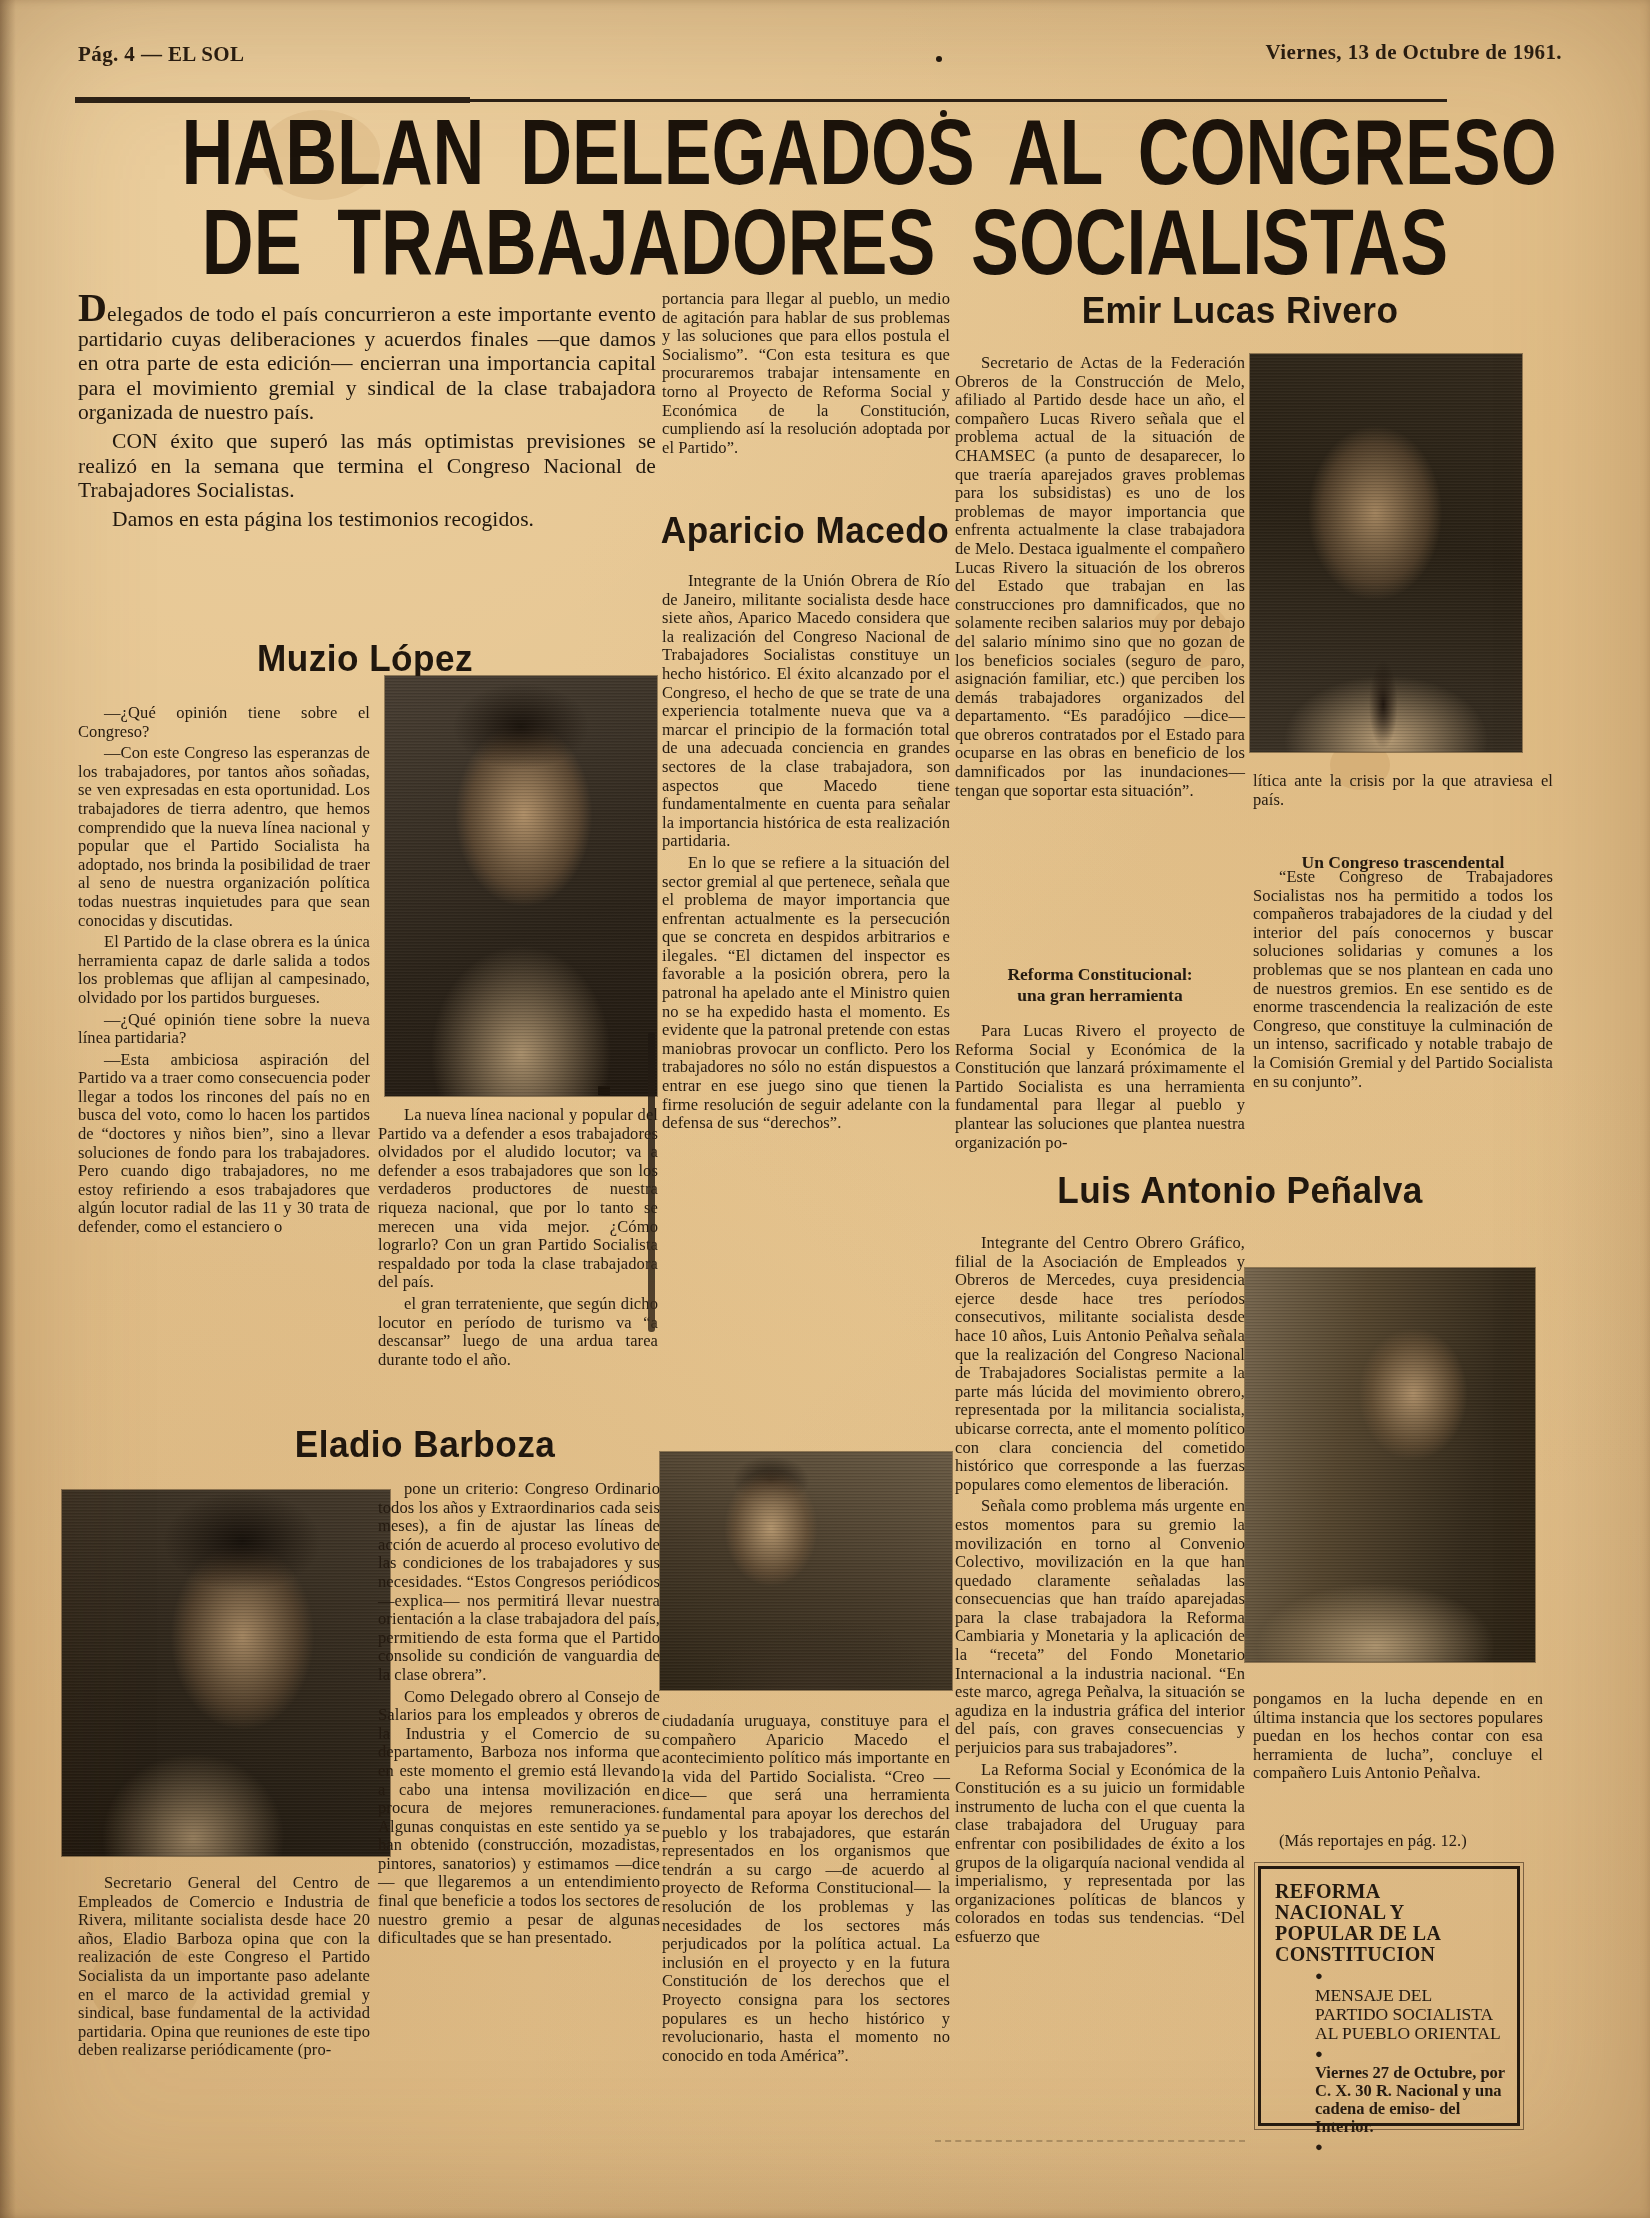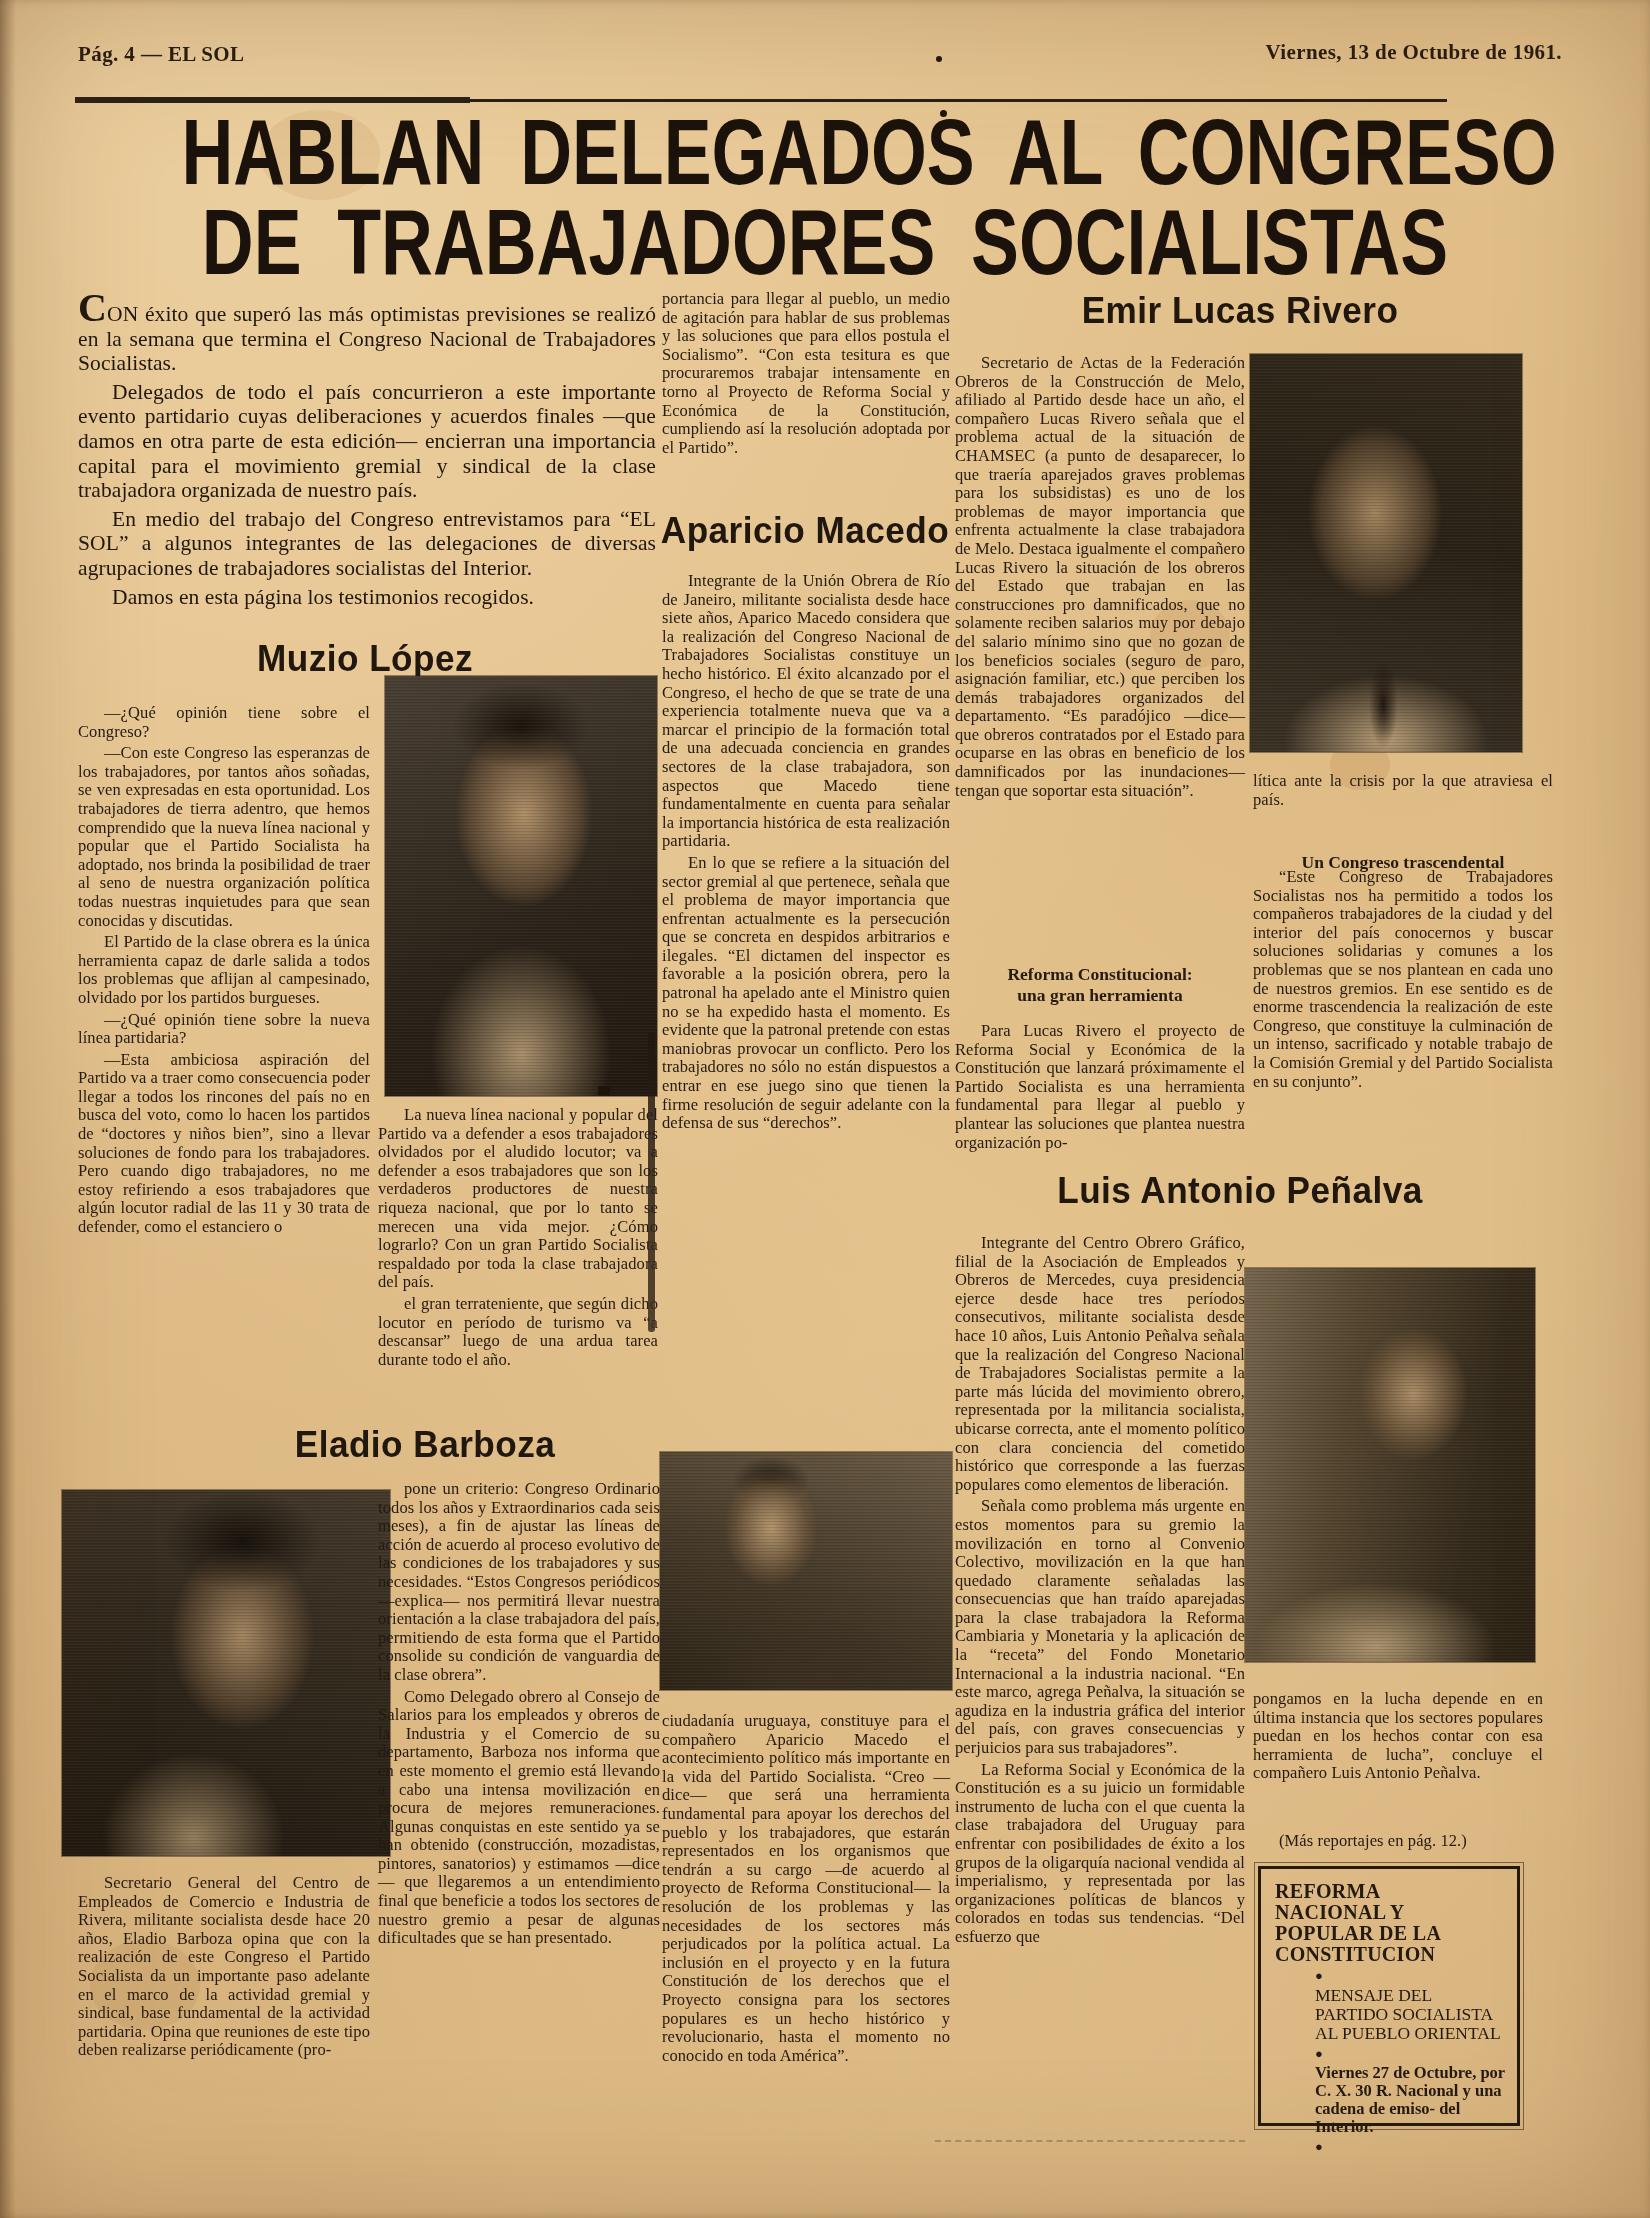--- a/index.html
+++ b/index.html
@@ -100,23 +100,22 @@
 
   <div class="masthead" style="left:78px;top:42px;">Pág. 4 — EL SOL</div>
   <div class="masthead" style="right:88px;top:40px;">Viernes, 13 de Octubre de 1961.</div>
   <div class="rule" style="left:75px;top:99px;width:1372px;height:3px;"></div>
   <div class="rule" style="left:75px;top:97px;width:395px;height:6px;"></div>
 
   <div class="headline" style="top:106px;">HABLAN DELEGADOS AL CONGRESO</div>
   <div class="headline" style="top:196px;">DE TRABAJADORES SOCIALISTAS</div>
 
   <div class="bodytext intro" style="left:78px;top:292px;width:578px;">
+    <p>Delegados de todo el país concurrieron a este importante evento partidario cuyas deliberaciones y acuerdos finales —que damos en otra parte de esta edición— encierran una importancia capital para el movimiento gremial y sindical de la clase trabajadora organizada de nuestro país.</p>
     <p>CON éxito que superó las más optimistas previsiones se realizó en la semana que termina el Congreso Nacional de Trabajadores Socialistas.</p>
-    <p>Delegados de todo el país concurrieron a este importante evento partidario cuyas deliberaciones y acuerdos finales —que damos en otra parte de esta edición— encierran una importancia capital para el movimiento gremial y sindical de la clase trabajadora organizada de nuestro país.</p>
-    <p>En medio del trabajo del Congreso entrevistamos para “EL SOL” a algunos integrantes de las delegaciones de diversas agrupaciones de trabajadores socialistas del Interior.</p>
     <p>Damos en esta página los testimonios recogidos.</p>
   </div>
 
   <div class="name-head" style="left:75px;top:638px;width:580px;">Muzio López</div>
   <div class="bodytext" style="left:78px;top:704px;width:292px;">
     <p>—¿Qué opinión tiene sobre el Congreso?</p>
     <p>—Con este Congreso las esperanzas de los trabajadores, por tantos años soñadas, se ven expresadas en esta oportunidad. Los trabajadores de tierra adentro, que hemos comprendido que la nueva línea nacional y popular que el Partido Socialista ha adoptado, nos brinda la posibilidad de traer al seno de nuestra organización política todas nuestras inquietudes para que sean conocidas y discutidas.</p>
     <p>El Partido de la clase obrera es la única herramienta capaz de darle salida a todos los problemas que aflijan al campesinado, olvidado por los partidos burgueses.</p>
     <p>—¿Qué opinión tiene sobre la nueva línea partidaria?</p>
     <p>—Esta ambiciosa aspiración del Partido va a traer como consecuencia poder llegar a todos los rincones del país no en busca del voto, como lo hacen los partidos de “doctores y niños bien”, sino a llevar soluciones de fondo para los trabajadores. Pero cuando digo trabajadores, no me estoy refiriendo a esos trabajadores que algún locutor radial de las 11 y 30 trata de defender, como el estanciero o</p>

